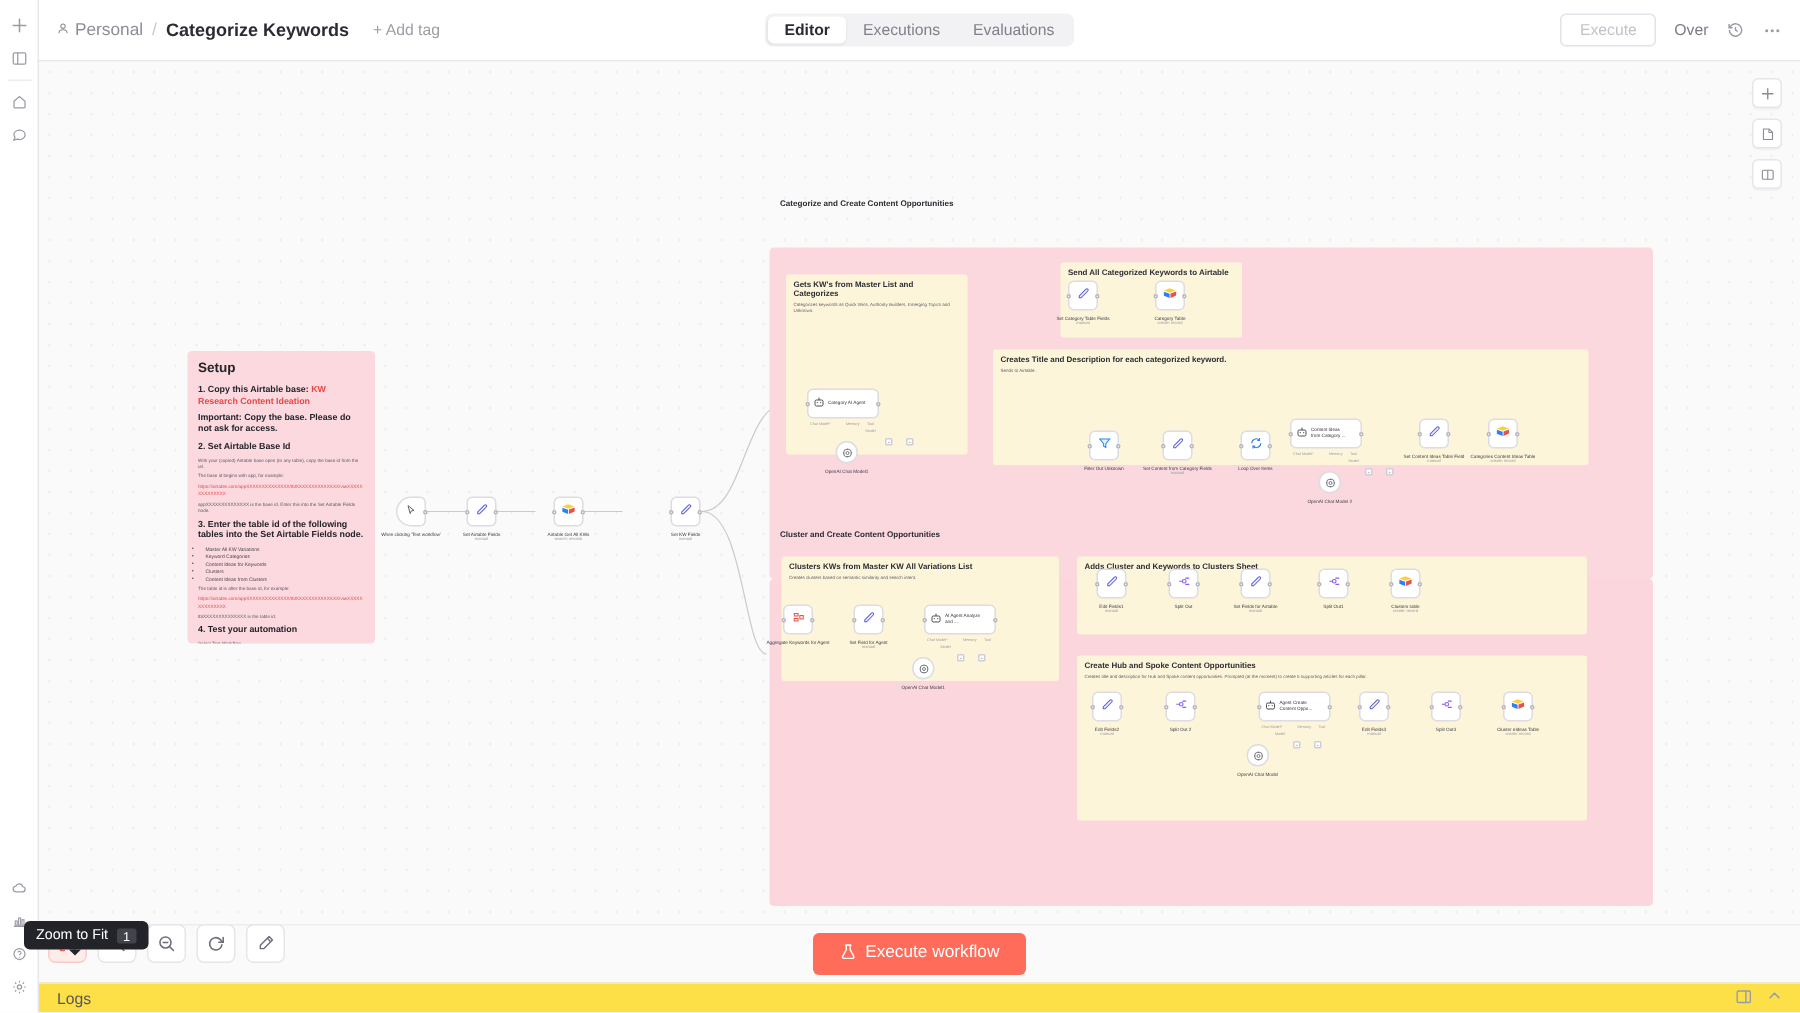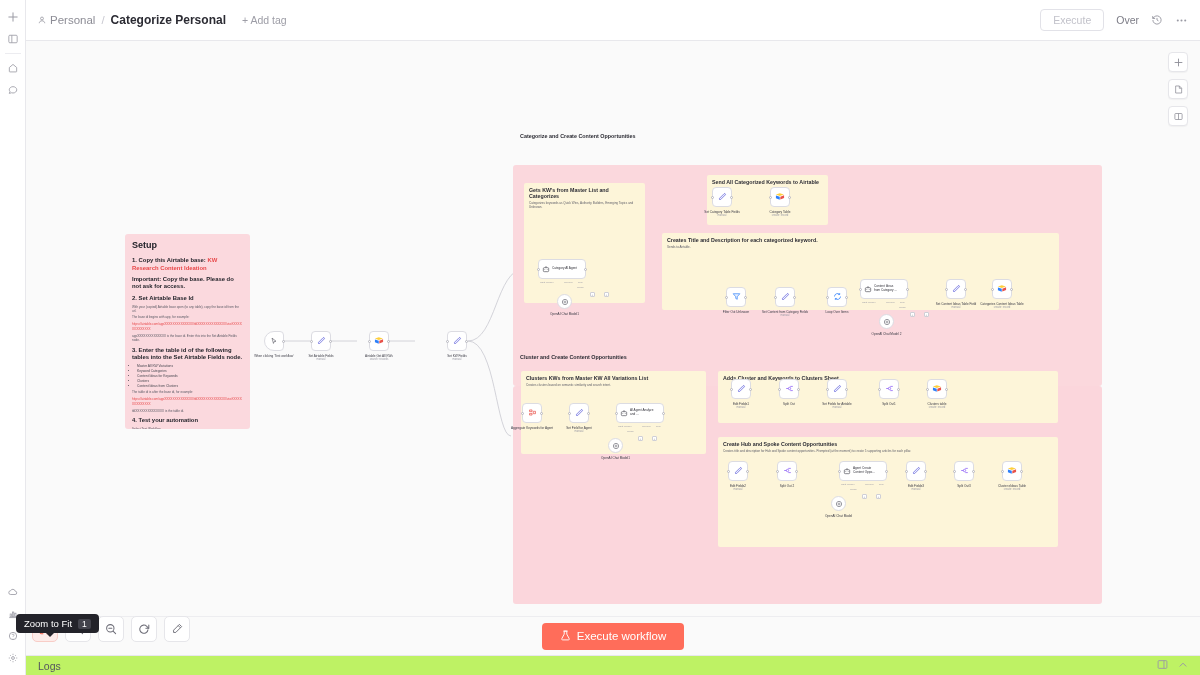--- a/index.html
+++ b/index.html
@@ -141,21 +141,21 @@
     position:absolute; left:26px; top:616px; width:1174px; height:39px;
     background:#fafafa; border-top:1px solid #ededf0;
     display:flex; align-items:center; justify-content:center;
   }
   .exec-btn {
     background:#ff6d5a; color:#fff; border:none; border-radius:4px;
     padding:7px 18px; font-size:11.5px; cursor:pointer; display:flex; gap:6px;
   }
   .logbar {
     position:absolute; left:26px; top:655px; width:1174px; height:20px;
-    background:#bef264; border-top:1px solid #e8e8ec;
+    background:#fde047; border-top:1px solid #e8e8ec;
     display:flex; align-items:center; padding:0 12px; z-index:30;
   }
   .logs-txt { font-size:10.5px; color:#55555f; }
   .log-right { margin-left:auto; display:flex; align-items:center; gap:10px; color:#9a9aa4; }
 
   
   .ztools { position:absolute; left:32px; top:616px; display:flex; gap:7px; z-index:35; }
   .zbtn {
     width:26px; height:26px; background:#fff; border:1px solid #e6e6ea; border-radius:5px;
     display:flex; align-items:center; justify-content:center; color:#6e6e78; cursor:pointer;
@@ -234,24 +234,29 @@
       <span class="crumb-personal">
         <span>
           <svg width="8" height="8" viewBox="0 0 10 10">
               <circle cx="5" cy="3.1" r="1.8" stroke="currentColor" fill="none" stroke-width=".9"></circle>
               <path d="M1.6 9c0-1.9 1.5-3 3.4-3s3.4 1.1 3.4 3" stroke="currentColor" fill="none" stroke-width=".9"></path>
             </svg>
         </span>
         <span>Personal</span>
       </span>
       <span class="crumb-sep">/</span>
-      <span class="crumb-title">Categorize Personal</span>
+      <span class="crumb-title">Categorize Keywords</span>
       <span class="addtag">+ Add tag</span>
     </div>
 
+    <div class="tabs">
+      <div class="tab active">Editor</div>
+      <div class="tab">Executions</div>
+      <div class="tab">Evaluations</div>
+    </div>
 
     <div class="hdr-right">
       <button class="btn-publish">Execute</button>
       <span class="saved-txt">Over</span>
       <span class="hdr-ico">
         <svg width="12" height="12" viewBox="0 0 14 14">
             <path d="M2.2 7a4.8 4.8 0 1 0 1.5-3.5L2.1 5" stroke="currentColor" fill="none" stroke-width="1.1"></path>
             <path d="M2 2.4V5.2h2.8" stroke="currentColor" fill="none" stroke-width="1.1"></path>
             <path d="M7 4.6V7l1.7 1" stroke="currentColor" fill="none" stroke-width="1.1"></path>
           </svg>

